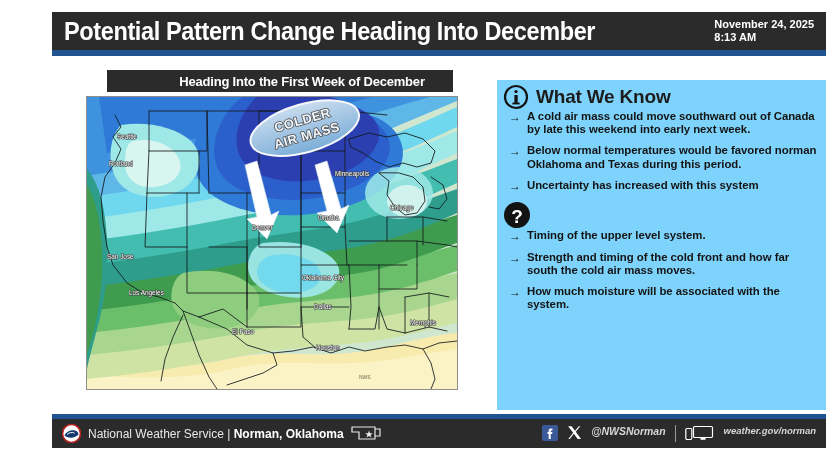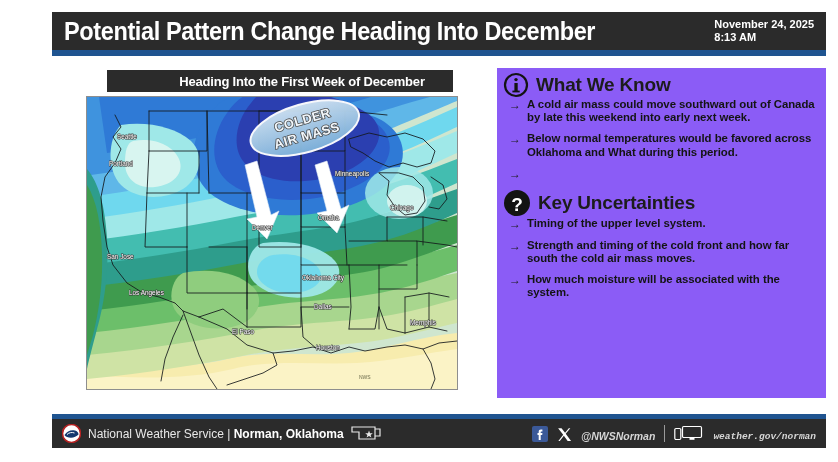--- a/index.html
+++ b/index.html
@@ -20,41 +20,41 @@
   .map-title span{color:#fff;font-size:13px;font-weight:bold;letter-spacing:-0.2px;white-space:nowrap;margin-left:44px;}
   .map-wrap{position:absolute;left:86px;top:96px;width:370px;height:292px;border:1px solid #8e8e8e;
           overflow:hidden;background:#d8ecd8;}
   .map-svg{position:absolute;left:0;top:0;}
   .city{fill:#ffffff;font-size:6.4px;font-family:"Liberation Sans",sans-serif;
         paint-order:stroke;stroke:#3b3b3b;stroke-width:1.2px;stroke-linejoin:round;}
   .callout-text{fill:#f2f7fb;font-size:13px;font-weight:bold;font-family:"Liberation Sans Narrow","Liberation Sans",sans-serif;
         paint-order:stroke;stroke:#4d4d4d;stroke-width:1.6px;stroke-linejoin:round;letter-spacing:.5px;}
 
   
-  .panel{position:absolute;left:497px;top:68px;width:329px;height:330px;background:#8b5cf6;}
+  .panel{position:absolute;left:497px;top:80px;width:329px;height:330px;background:#7dd3fc;}
   .sect-head{display:flex;align-items:center;gap:7px;padding:0 0 0 6px;}
   .sect-title{font-size:19px;font-weight:bold;color:#1c1c1c;
         font-family:"Liberation Sans Narrow","Liberation Sans",sans-serif;letter-spacing:-.2px;}
   .bullets{margin:0;padding:0;list-style:none;}
   .bullet{display:flex;gap:6px;margin:0 8px 8px 12px;}
   .arrow{flex:0 0 auto;color:#1c1c1c;font-size:12px;line-height:13px;padding-top:1px;font-weight:bold;}
   .btext{font-size:11.4px;line-height:13.2px;color:#141414;font-weight:bold;
         font-family:"Liberation Sans Narrow","Liberation Sans",sans-serif;letter-spacing:-.05px;}
 
   
   .foot-accent{position:absolute;left:52px;top:414px;width:774px;height:5px;background:#1f5490;}
   .footer{position:absolute;left:52px;top:419px;width:774px;height:29px;background:#2b2b2b;
         display:flex;align-items:center;justify-content:space-between;padding:12px 10px;box-sizing:border-box;}
   .foot-left{display:flex;align-items:center;gap:7px;}
   .foot-txt{color:#e8e8e8;font-size:12px;font-family:"Liberation Sans Narrow","Liberation Sans",sans-serif;white-space:nowrap;}
   .foot-txt b{color:#ffffff;}
-  .foot-right{display:flex;align-items:flex-end;gap:9px;}
+  .foot-right{display:flex;align-items:flex-start;gap:9px;}
   .handle{color:#d6d6d6;font-size:10.5px;font-style:italic;font-weight:bold;white-space:nowrap;}
   .divider{width:1px;height:17px;background:#9a9a9a;}
-  .site{color:#d6d6d6;font-size:9.5px;font-style:italic;font-weight:bold;white-space:nowrap;font-family:Liberation Mono, monospace;}
+  .site{color:#d6d6d6;font-size:9.5px;font-style:italic;font-weight:bold;white-space:nowrap;}
 </style>
 </head>
 <body>
 
 <div class="page">
 
   <div class="header">
     <div class="header-title">Potential Pattern Change Heading Into December</div>
     <div class="header-stamp">
       <div>November 24, 2025</div>
@@ -231,33 +231,33 @@
       </svg>
       <div class="sect-title">What We Know</div>
     </div>
     <ul class="bullets">
       <li class="bullet">
         <span class="arrow">→</span>
         <span class="btext">A cold air mass could move southward out of Canada by late this weekend into early next week.</span>
       </li>
       <li class="bullet">
         <span class="arrow">→</span>
-        <span class="btext">Below normal temperatures would be favored across Oklahoma and What during this period.</span>
-      </li>
-      <li class="bullet">
-        <span class="arrow">→</span>
+        <span class="btext">Below normal temperatures would be favored norman Oklahoma and Texas during this period.</span>
+      </li>
+      <li class="bullet">
+        <span class="arrow">→</span>
+        <span class="btext">Uncertainty has increased with this system</span>
       </li>
     </ul>
 
     <div class="sect-head" style="margin-top:2px;">
       <svg width="28" height="28" viewBox="0 0 28 28">
         <circle cx="14" cy="14" r="13" fill="#131313"></circle>
         <text x="14" y="21.5" text-anchor="middle" font-size="19" font-weight="bold" font-family="Liberation Sans,sans-serif" fill="#ffffff">?</text>
       </svg>
-      <div class="sect-title">Key Uncertainties</div>
     </div>
     <ul class="bullets">
       <li class="bullet">
         <span class="arrow">→</span>
         <span class="btext">Timing of the upper level system.</span>
       </li>
       <li class="bullet">
         <span class="arrow">→</span>
         <span class="btext">Strength and timing of the cold front and how far south the cold air mass moves.</span>
       </li>

